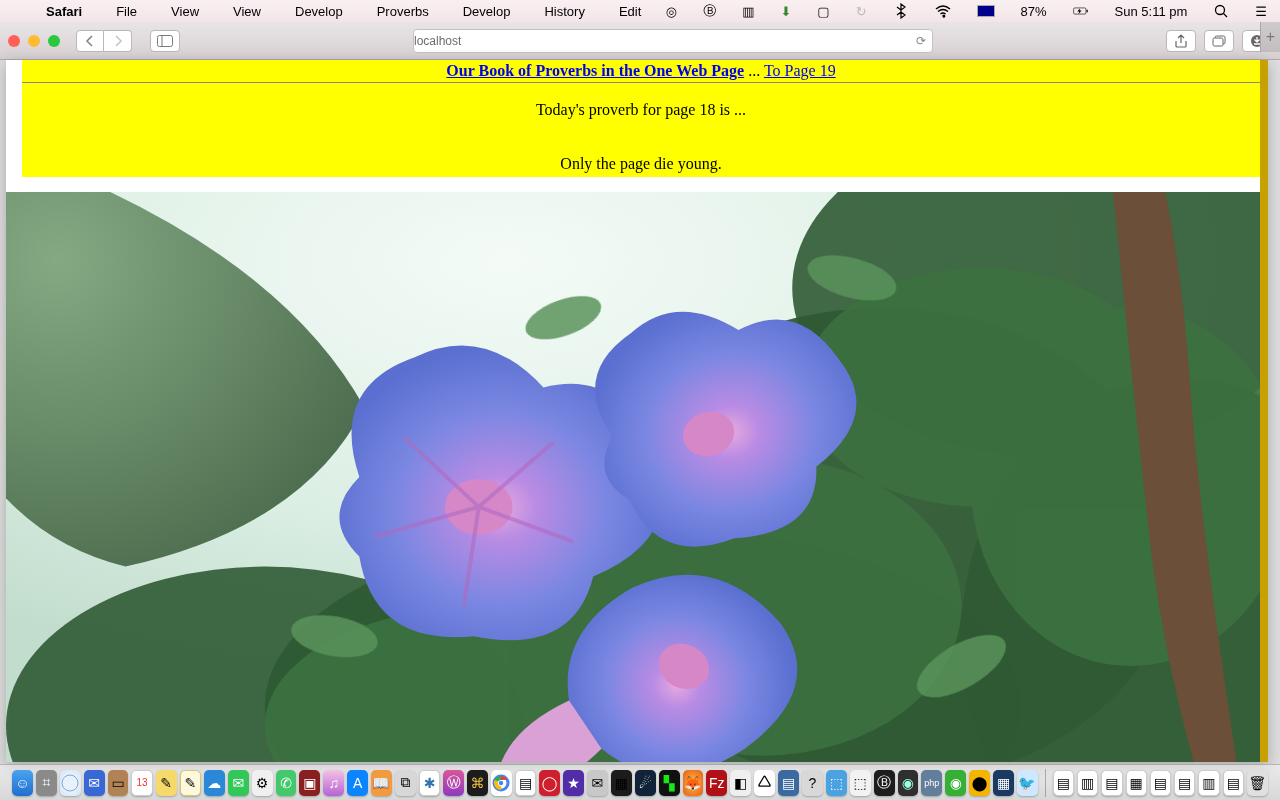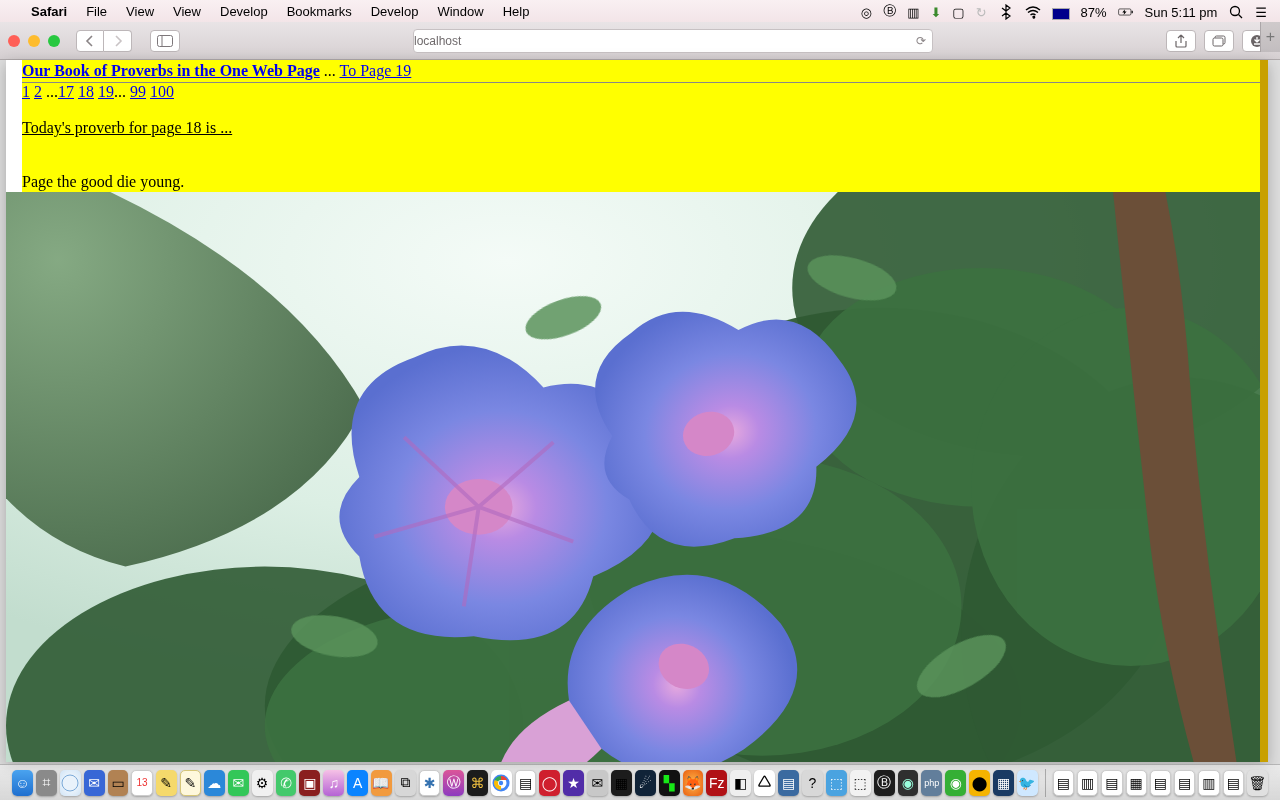--- a/index.html
+++ b/index.html
@@ -14,21 +14,21 @@
     
     .menubar {
       height: 22px;
       background: linear-gradient(#f9f0f2, #f3e5e8);
       display: flex;
       align-items: center;
       font-size: 13px;
       padding: 0 8px;
       justify-content: space-between;
     }
-    .menubar-left, .menubar-right { display: flex; align-items: flex-end; gap: 1px; }
+    .menubar-left, .menubar-right { display: flex; align-items: center; gap: 16px; }
     .menubar-left .mitem { padding: 0 9px; cursor: default; }
     .menubar-left .mitem.bold { font-weight: 700; }
     .apple { font-size: 15px; padding: 0 9px 0 4px; }
     .menubar-right .ritem { padding: 0 5px; display: inline-flex; align-items: center; }
     .menubar-right svg { width: 16px; height: 16px; }
     .flag { width:18px; height:12px; background:#00008B; border:1px solid #aaa; position:relative; }
     .flag::before { content:''; position:absolute; right:1px; bottom:1px; width:6px; height:6px;
       background: radial-gradient(circle,#fff 10%,transparent 11%) repeat; background-size:2px 2px;}
     
     .browser-chrome {
@@ -64,21 +64,21 @@
       background:#fff; overflow:hidden;
       box-shadow: 0 4px 14px rgba(0,0,0,0.25);
     }
     .yellowstrip{ background:#ffff00; }
     .goldedge{ width:8px; background:#c8a000; position:absolute; right:0; top:0; bottom:0; }
     .content{ font-family: "Times New Roman", serif; font-size:16px; padding:0 0 0 0; }
     .row1{ line-height:1.4; border-bottom:1px solid #888; }
     .row1 a{ color:#0000ee; }
     .row1 .title{ font-weight:700; text-decoration:underline;}
     .row2 a{ color:#0000ee; text-decoration:underline; }
-    .proverbhead{ padding-top:18px;text-decoration:underline; }
+    .proverbhead{ padding-top:18px; }
     .proverbtext{ padding-top:36px; padding-bottom:4px;}
     
     .imgzone{ position:absolute; left:0; right:8px; top:132px; bottom:0;
       background:linear-gradient(175deg,#e7f4ef 0%,#d9ece2 25%,#cfe7d5 60%,#abc9a5 100%); }
     .imgzone svg{ width:100%; height:100%; }
     
     .dock {
       position:absolute; left:0; right:0; bottom:0; height:36px;
       background:linear-gradient(rgba(250,250,250,0.45),rgba(210,210,210,0.55));
       border-top:1px solid rgba(0,0,0,0.15);
@@ -93,24 +93,24 @@
 <body>
 
 <div class="menubar">
   <div class="menubar-left">
     <span class="apple"></span>
     <span class="mitem bold">Safari</span>
     <span class="mitem">File</span>
     <span class="mitem">View</span>
     <span class="mitem">View</span>
     <span class="mitem">Develop</span>
-    <span class="mitem">Bookmarks</span>
+    <span class="mitem">Proverbs</span>
     <span class="mitem">Develop</span>
-    <span class="mitem">Window</span>
-    <span class="mitem">Help</span>
+    <span class="mitem">History</span>
+    <span class="mitem">Edit</span>
   </div>
   <div class="menubar-right">
     <span class="ritem">◎</span>
     <span class="ritem">Ⓑ</span>
     <span class="ritem">▥</span>
     <span class="ritem" style="color:#3a8a2c">⬇</span>
     <span class="ritem">▢</span>
     <span class="ritem" style="color:#bbb">↻</span>
     <span class="ritem">
       <svg viewBox="0 0 16 16">
@@ -191,33 +191,26 @@
           <circle cx="7" cy="7" r="6" fill="#6a6466"></circle>
           <path d="M7 3v5m0 0L4.5 5.5M7 8l2.5-2.5M4 10h6" stroke="#fff" stroke-width="1.3" fill="none"></path>
         </svg>
     </div>
   </div>
   <div class="newtab">+</div>
 </div>
 
 <div class="page">
   <div class="goldedge"></div>
-  <div class="yellowstrip content" style="position:absolute;left:16px;right:8px;top:0;">
+  <div class="yellowstrip content" style="position:absolute;left:16px;right:8px;top:0;text-align:center;">
     <div class="row1">
       <a href="#" class="title">Our Book of Proverbs in the One Web Page</a><span> ... </span><a href="#">To Page 19</a>
     </div>
-    <div class="row2">
-      <a href="#">1</a>
-      <a href="#">2</a><span> ...</span><a href="#">17</a>
-      <a href="#">18</a>
-      <a href="#">19</a><span>... </span><a href="#">99</a>
-      <a href="#">100</a>
-    </div>
     <div class="proverbhead">Today's proverb for page 18 is ...</div>
-    <div class="proverbtext">Page the good die young.</div>
+    <div class="proverbtext">Only the page die young.</div>
   </div>
   <div class="imgzone">
     <svg viewBox="0 0 1260 620" preserveAspectRatio="xMidYMid slice">
       <defs>
         <radialGradient id="sky" cx="40%" cy="15%" r="70%">
           <stop offset="0%" stop-color="#f4fbf7"></stop>
             <stop offset="60%" stop-color="#dcefe4"></stop>
             <stop offset="100%" stop-color="#c2ddce"></stop>
         </radialGradient>
         <radialGradient id="petal" cx="50%" cy="55%" r="55%">

